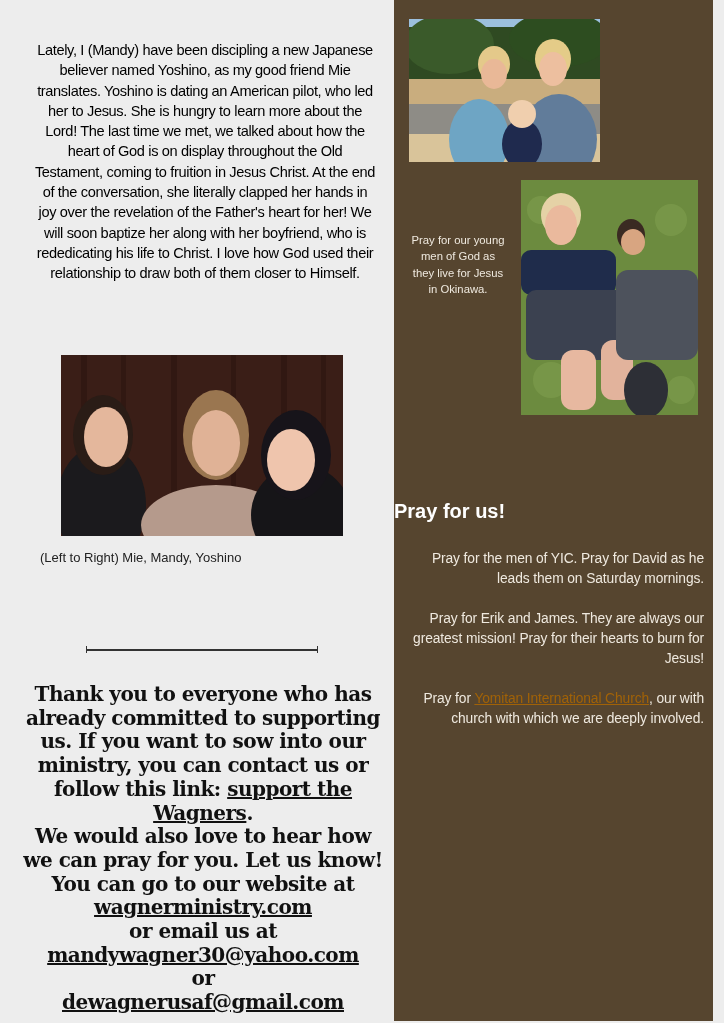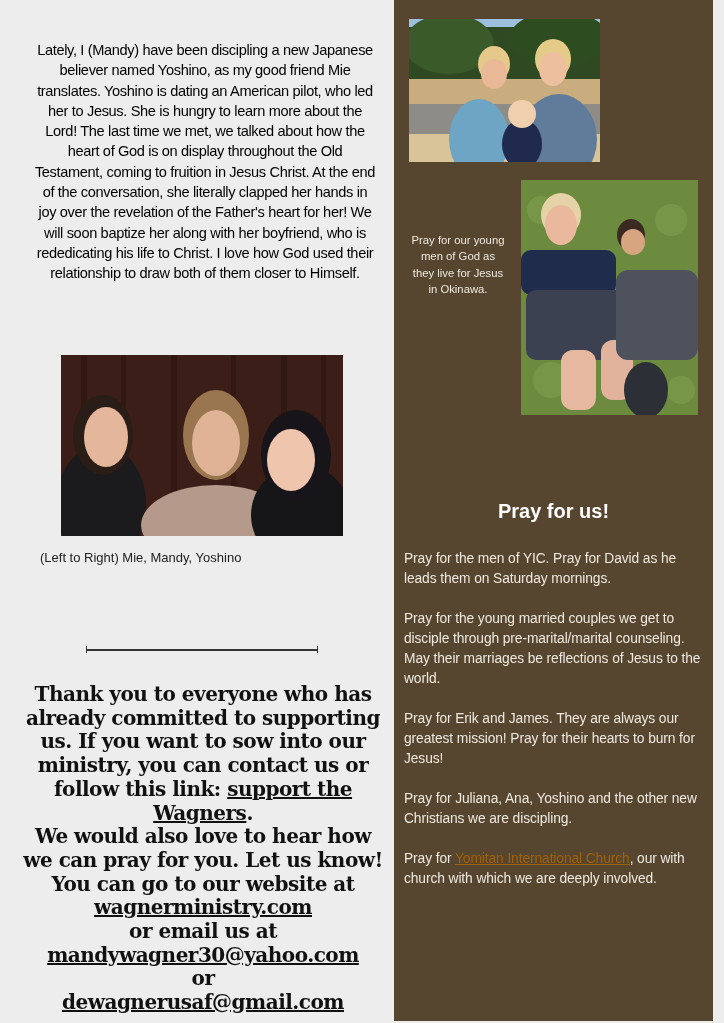--- a/index.html
+++ b/index.html
@@ -43,26 +43,26 @@
     background: #56452f;
   }
   .side-caption {
     position: absolute; left: 409px; top: 232px; width: 98px;
     text-align: center; color: #efe9df;
     font-size: 11.3px; line-height: 16.3px;
     font-family: "Liberation Sans", sans-serif;
   }
   .pray-title {
     position: absolute; left: 394px; width: 319px; top: 500px;
-    text-align: center; color: #fff; font-weight: bold; font-size: 20px;
+    color: #fff; font-weight: bold; font-size: 20px;
     font-family: "Liberation Sans", sans-serif;
   }
   .pray-list {
     position: absolute; left: 404px; width: 300px; top: 549px;
-    text-align: left; color: #efe9df;
+    text-align: right; color: #efe9df;
     font-size: 13.8px; line-height: 20px; letter-spacing: -0.1px;
     font-family: "Liberation Sans", sans-serif;
   }
   .pray-list p { margin: 0 0 20px 0; }
   .pray-list a { color: #a16207; text-decoration: underline; }
   .right-strip { position: absolute; left: 713px; top: 0; width: 11px; height: 1023px; background: #ededed; }
 </style>
 </head>
 <body>
 
@@ -149,19 +149,17 @@
     <ellipse cx="110" cy="55" rx="14" ry="16" fill="#3a2a22"></ellipse>
     <ellipse cx="112" cy="62" rx="12" ry="13" fill="#d8a581"></ellipse>
     <rect x="95" y="90" width="82" height="90" rx="12" fill="#4d525c"></rect>
   </svg>
 </div>
 
 <div class="pray-title">Pray for us!</div>
 
 <div class="pray-list">
   <p>Pray for the men of YIC.  Pray for David as he leads them on Saturday mornings.</p>
-  <p>Pray for the young married couples we get to disciple through pre-marital/marital counseling.  May their marriages be reflections of Jesus to the world.</p>
   <p>Pray for Erik and James.  They are always our greatest mission!  Pray for their hearts to burn for Jesus!</p>
-  <p>Pray for Juliana, Ana, Yoshino and the other new Christians we are discipling.</p>
   <p><span>Pray for </span><a>Yomitan International Church</a><span>, our with church with which we are deeply involved.</span></p>
 </div>
 
 <div class="right-strip"></div>
 
 </body></html>

